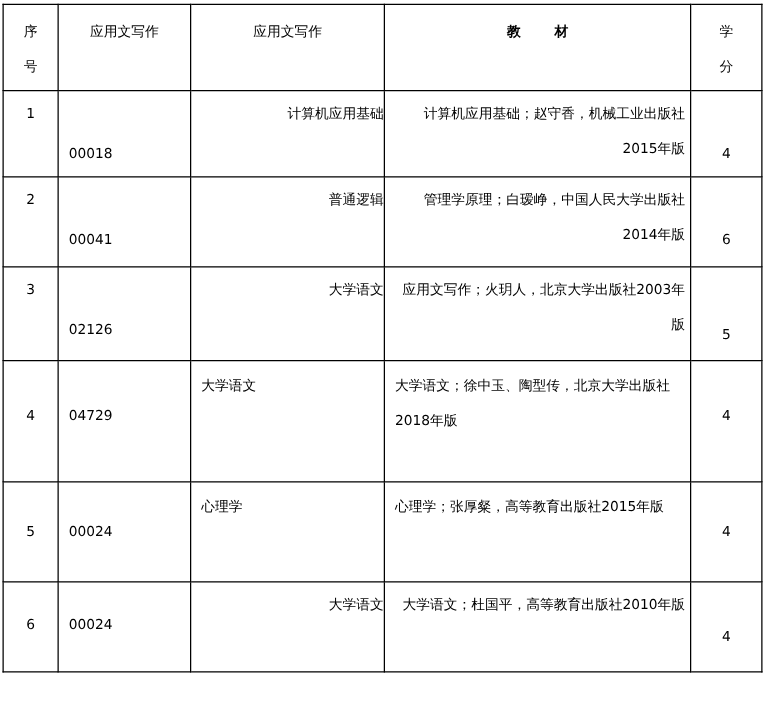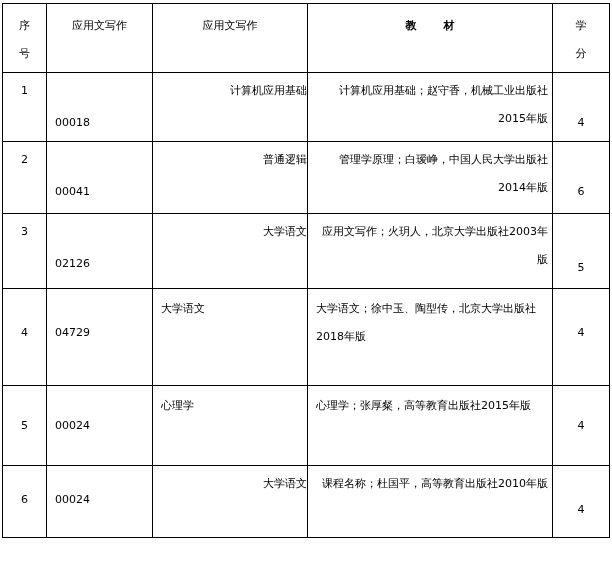--- a/index.html
+++ b/index.html
@@ -234,21 +234,21 @@
         <td>
             <div class="cell-no pad-t24">6</div>
           </td>
         <td>
             <div class="cell-code pad-t24">00024</div>
           </td>
         <td>
             <div class="cell-name pad-t4">大学语文</div>
           </td>
         <td>
-            <div class="cell-book pad-t4">课程名称；杜国平，高等教育出版社2010年版</div>
+            <div class="cell-book pad-t4">大学语文；杜国平，高等教育出版社2010年版</div>
           </td>
         <td>
             <div class="cell-cred pad-t34">4</div>
           </td>
       </tr>
     </tbody>
   </table>
 </div>
 
 </body></html>

